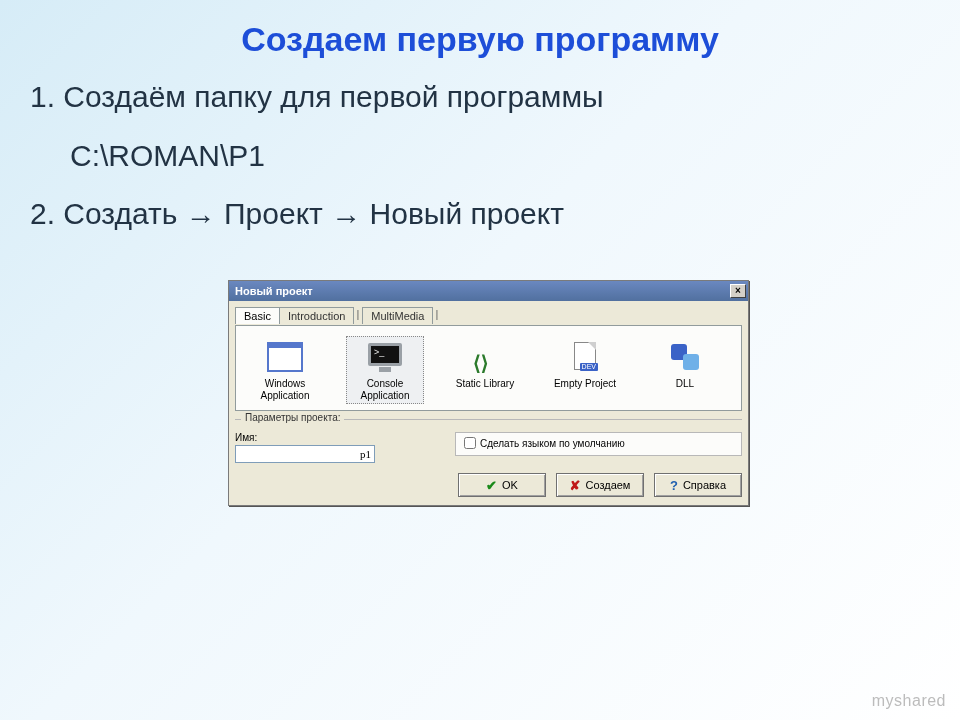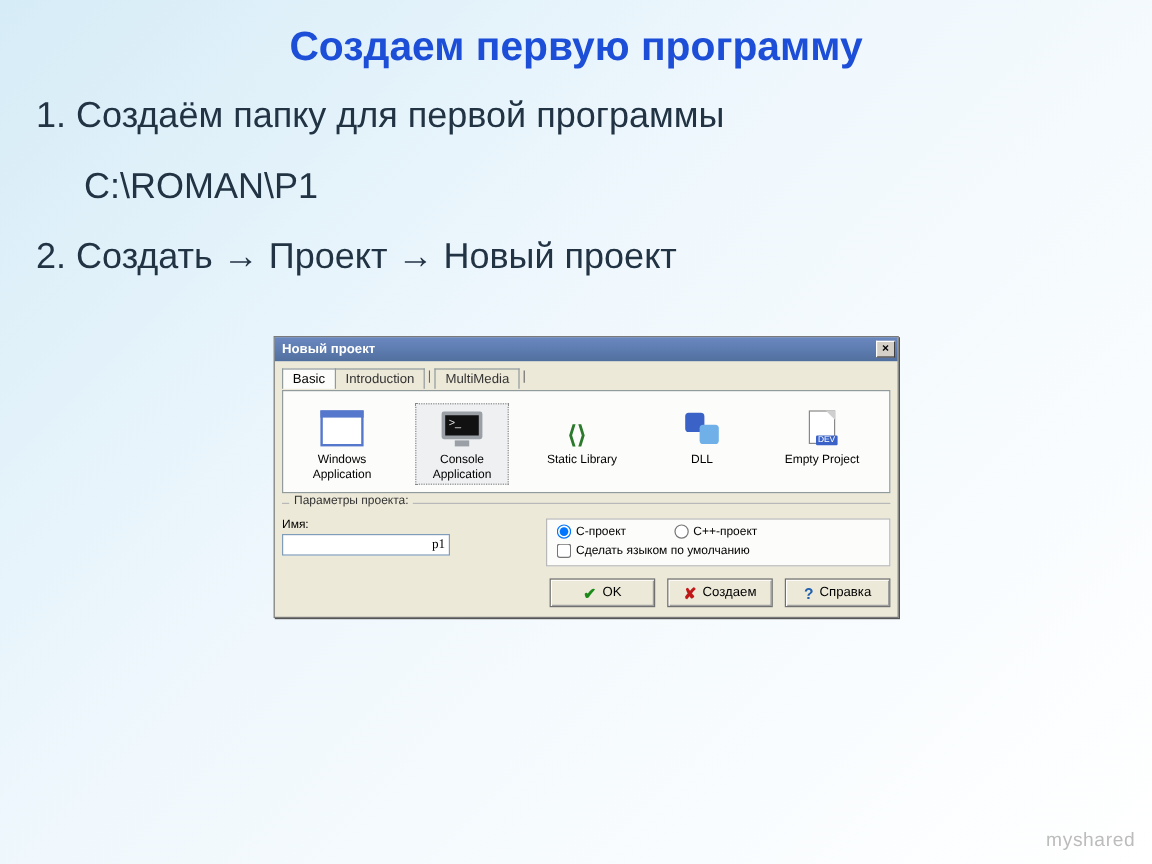--- a/index.html
+++ b/index.html
@@ -240,55 +240,45 @@
             </div>
           <div>Console Application</div>
         </div>
         <div class="tpl">
           <div class="ic ic-lib">
               <span class="chain">⟨⟩</span>
             </div>
           <div>Static Library</div>
         </div>
         <div class="tpl">
-          <div class="ic ic-dll"></div>
-          <div>DLL</div>
-        </div>
-        <div class="tpl">
           <div class="ic ic-empty">
               <div class="page">
                 <div class="fold"></div>
                 <div class="tag">DEV</div>
               </div>
             </div>
           <div>Empty Project</div>
+        </div>
+        <div class="tpl">
+          <div class="ic ic-dll"></div>
+          <div>DLL</div>
         </div>
       </div>
     </div>
 
 
     <div class="params">
       <span class="params-legend">Параметры проекта:</span>
       <div class="params-row">
         <div class="name-col">
           <label>Имя:</label>
           <input class="name-input" type="text" value="p1" style="">
         </div>
         <div class="opts-col">
           <div class="opts-box">
-            <div class="radio-row">
-              <label>
-                <input type="radio" name="lang" checked="" style="">
-                <span>C-проект</span>
-              </label>
-              <label>
-                <input type="radio" name="lang" style="">
-                <span>C++-проект</span>
-              </label>
-            </div>
             <div class="chk-row">
               <label>
                 <input type="checkbox" style="">
                 <span>Сделать языком по умолчанию</span>
               </label>
             </div>
           </div>
         </div>
       </div>
 

